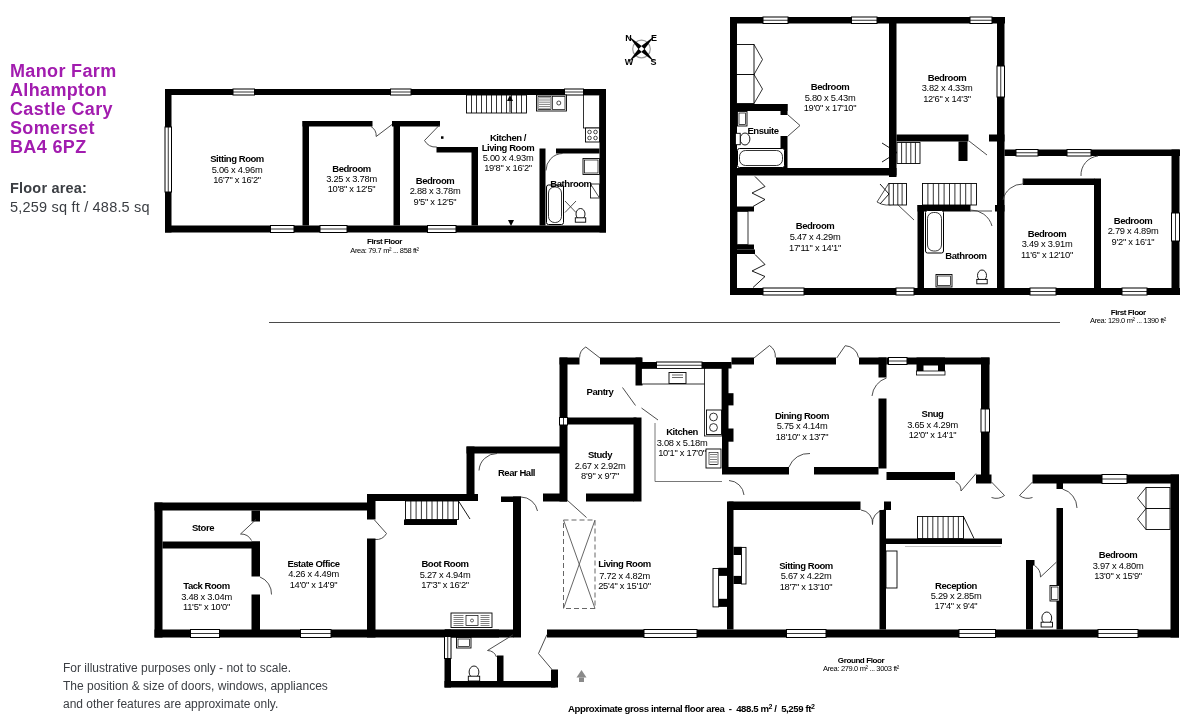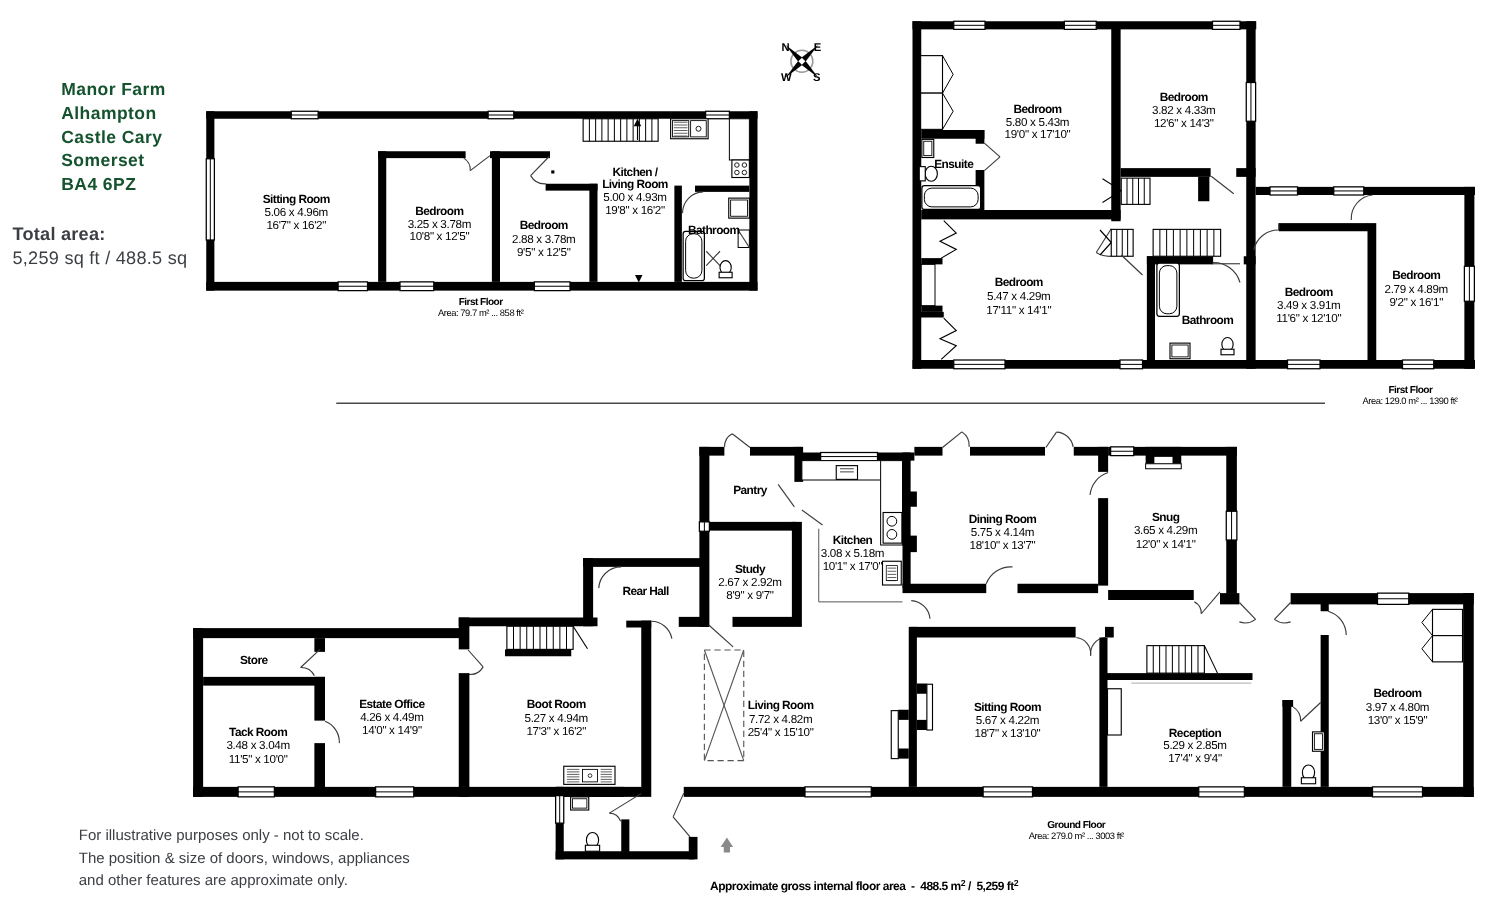--- a/index.html
+++ b/index.html
@@ -1,31 +1,31 @@
 <!DOCTYPE html>
 <html><head>
 <meta charset="utf-8">
 <title>Manor Farm Floorplan</title>
 <style>
   html,body { margin:0; padding:0; background:#fff; width:1200px; height:726px; overflow:hidden; }
   * { box-sizing:border-box; }
   .addr { position:absolute; left:10px; top:61.5px; font-family:"Liberation Sans",sans-serif;
-          font-weight:bold; font-size:14px; line-height:19.2px; color:#14532d; letter-spacing:0.35px;margin-left:39px; }
+          font-weight:bold; font-size:18px; line-height:19.2px; color:#a21caf; letter-spacing:0.35px; }
   .total { position:absolute; left:10px; top:179px; font-family:"Liberation Sans",sans-serif;
           font-size:14.5px; line-height:19px; color:#3b3e43; letter-spacing:0.2px; }
   .disc { position:absolute; left:23px; top:659px; font-family:"Liberation Sans",sans-serif;
           font-size:12px; line-height:18px; color:#3b3e43;margin-left:40px; }
   .plan { position:absolute; left:0; top:0; }
 </style>
 </head>
 <body>
 
 <div class="addr">Manor Farm<br>Alhampton<br>Castle Cary<br>Somerset<br>BA4 6PZ</div>
 
-<div class="total"><b>Total area:</b><br>5,259 sq ft / 488.5 sq</div>
+<div class="total"><b>Floor area:</b><br>5,259 sq ft / 488.5 sq</div>
 
 <div class="disc">For illustrative purposes only - not to scale.<br>The position &amp; size of doors, windows, appliances<br>and other features are approximate only.</div>
 
 <div class="plan">
 <svg width="1200" height="726" viewBox="0 0 1200 726" font-family="Liberation Sans, sans-serif" fill="#000">
 
 <g>
 
 <rect x="165" y="89" width="441" height="6" fill="#000"></rect>
 

